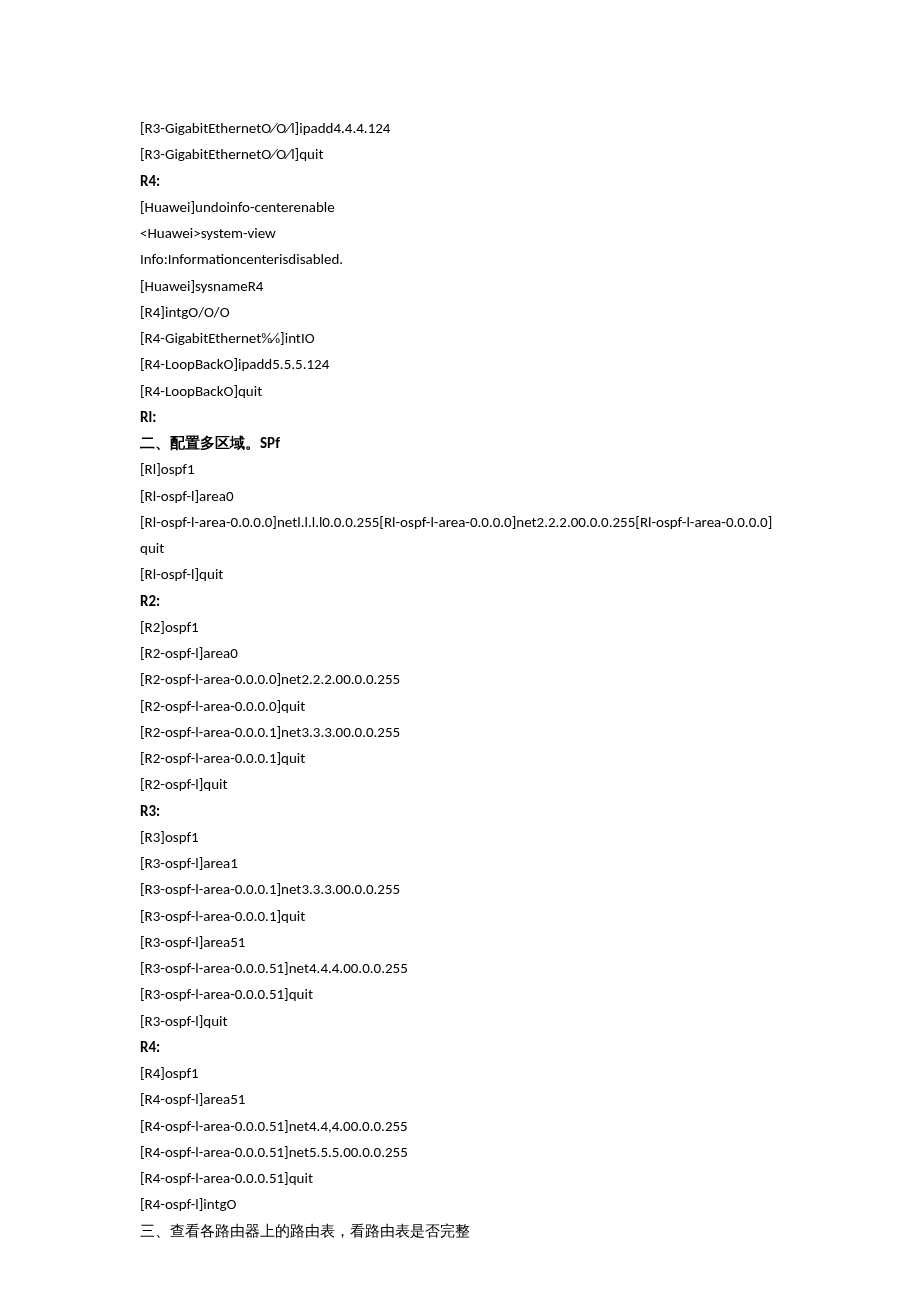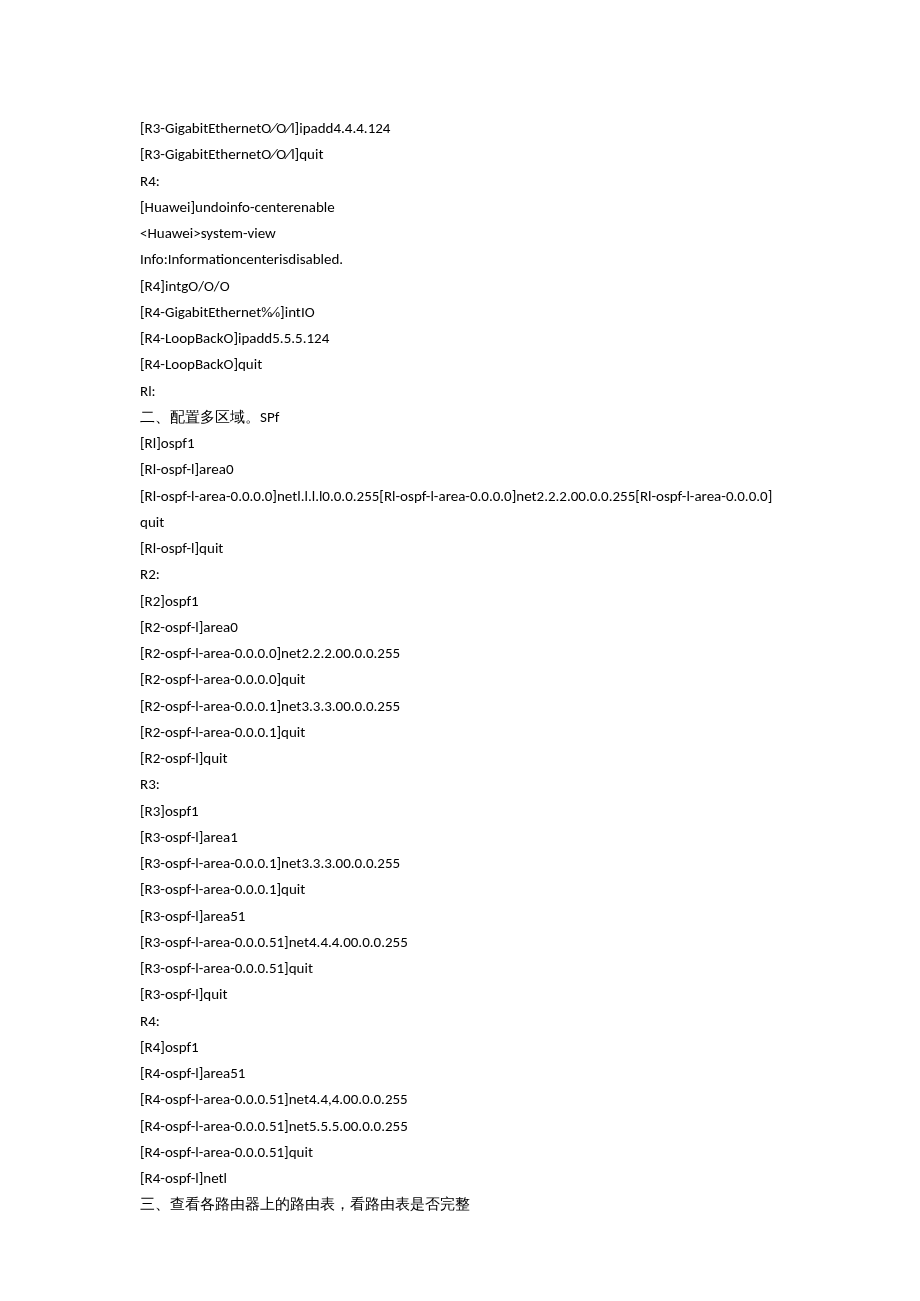--- a/index.html
+++ b/index.html
@@ -6,32 +6,33 @@
   body {
     background: #ffffff;
     font-family: Calibri, "Segoe UI", Arial, sans-serif;
     font-size: 15px;
     line-height: 1.75;
     color: #000;
     padding: 115px 140px 40px 140px;
     width: 920px;
   }
   .line { white-space: pre-wrap; word-break: break-all; }
-  .bold { font-weight: 400; }
+  .bold { font-weight: 700; }
 </style>
 </head>
 <body>
 
 <div id="doc">
     <div class="line">[R3-GigabitEthernetO⁄O⁄l]ipadd4.4.4.124</div>
     <div class="line">[R3-GigabitEthernetO⁄O⁄l]quit</div>
     <div class="line bold">R4:</div>
     <div class="line">[Huawei]undoinfo-centerenable</div>
     <div class="line">&lt;Huawei&gt;system-view</div>
     <div class="line">Info:Informationcenterisdisabled.</div>
+    <div class="line">[Huawei]sysnameR4</div>
     <div class="line">[R4]intgO/O/O</div>
     <div class="line">[R4-GigabitEthernet0⁄0⁄0]intIO</div>
     <div class="line">[R4-LoopBackO]ipadd5.5.5.124</div>
     <div class="line">[R4-LoopBackO]quit</div>
     <div class="line bold">Rl:</div>
     <div class="line bold">二、配置多区域。SPf</div>
     <div class="line">[Rl]ospf1</div>
     <div class="line">[Rl-ospf-l]area0</div>
     <div class="line">[Rl-ospf-l-area-0.0.0.0]netl.l.l.l0.0.0.255[Rl-ospf-l-area-0.0.0.0]net2.2.2.00.0.0.255[Rl-ospf-l-area-0.0.0.0]quit</div>
     <div class="line">[Rl-ospf-l]quit</div>
@@ -51,15 +52,15 @@
     <div class="line">[R3-ospf-l]area51</div>
     <div class="line">[R3-ospf-l-area-0.0.0.51]net4.4.4.00.0.0.255</div>
     <div class="line">[R3-ospf-l-area-0.0.0.51]quit</div>
     <div class="line">[R3-ospf-l]quit</div>
     <div class="line bold">R4:</div>
     <div class="line">[R4]ospf1</div>
     <div class="line">[R4-ospf-l]area51</div>
     <div class="line">[R4-ospf-l-area-0.0.0.51]net4.4,4.00.0.0.255</div>
     <div class="line">[R4-ospf-l-area-0.0.0.51]net5.5.5.00.0.0.255</div>
     <div class="line">[R4-ospf-l-area-0.0.0.51]quit</div>
-    <div class="line">[R4-ospf-l]netl</div>
+    <div class="line">[R4-ospf-l]intgO</div>
     <div class="line">三、查看各路由器上的路由表，看路由表是否完整</div>
   </div>
 
 </body></html>

